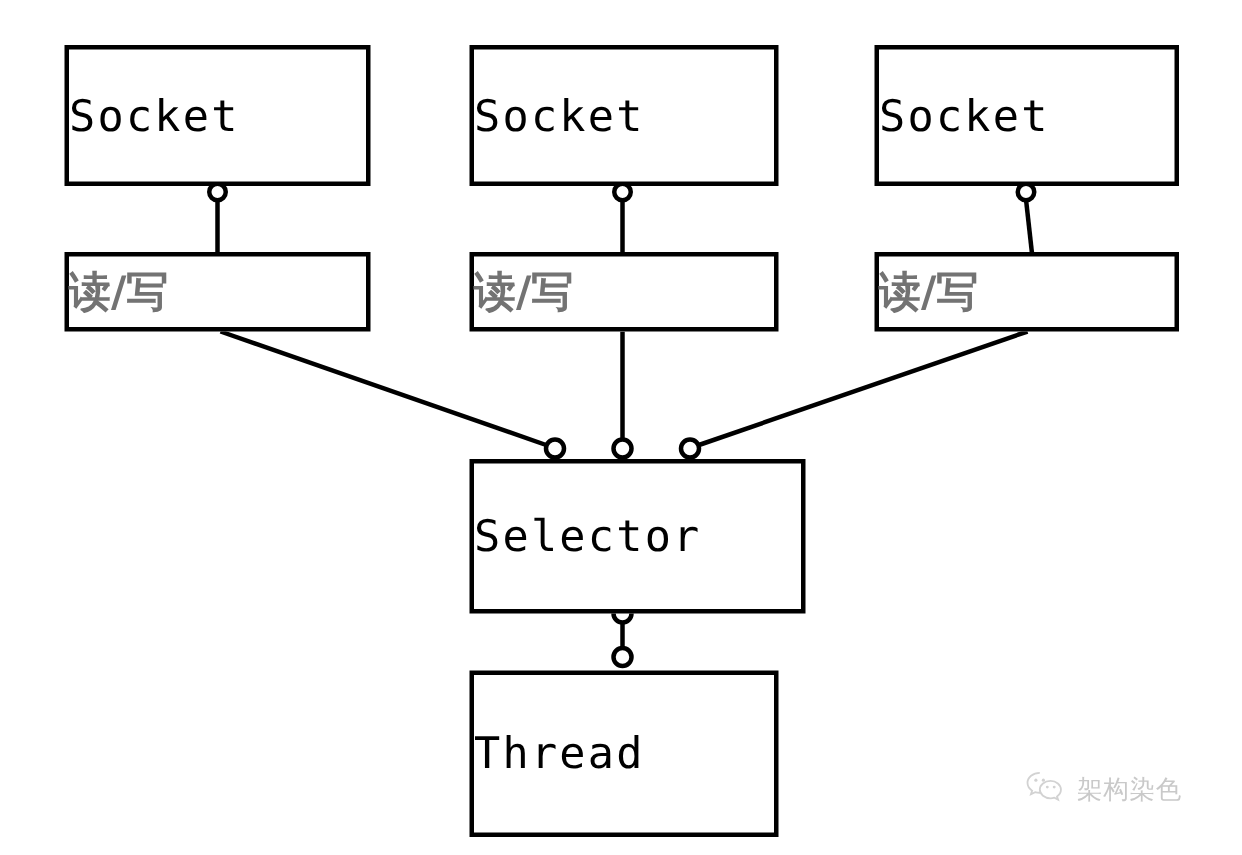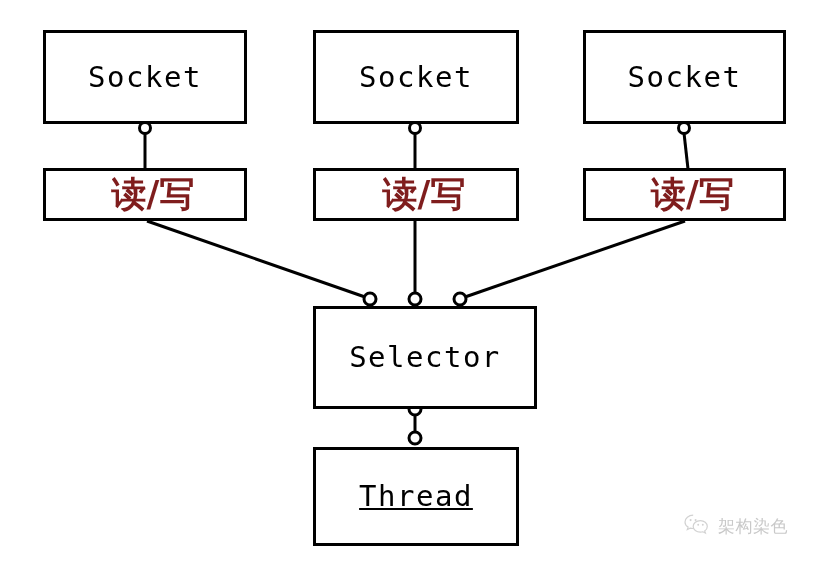--- a/index.html
+++ b/index.html
@@ -24,51 +24,50 @@
     width: 828px;
     height: 570px;
   }
   .node-box {
     position: absolute;
     box-sizing: border-box;
     border: 3px solid #000000;
     background: #ffffff;
     display: flex;
     align-items: center;
-    justify-content: center;
+    justify-content: flex-start;
   }
   .node-label-mono {
     font-family: "DejaVu Sans Mono", monospace;
     font-size: 29px;
     font-weight: 400;
     color: #000000;
     letter-spacing: 1.5px;
     line-height: 1;
     white-space: nowrap;
   }
   .node-label-cjk {
     font-family: "DejaVu Sans", sans-serif;
-    font-size: 35px;
+    font-size: 28px;
     font-weight: 700;
-    color: #7f1d1d;
+    color: #737373;
     line-height: 1;
     white-space: nowrap;
-    margin-left: 16px;
   }
   
   #socket-box-1 { left: 43px;  top: 30px; width: 204px; height: 94px; }
   #socket-box-2 { left: 313px; top: 30px; width: 206px; height: 94px; }
   #socket-box-3 { left: 583px; top: 30px; width: 203px; height: 94px; }
   
   #rw-box-1 { left: 43px;  top: 168px; width: 204px; height: 53px; }
   #rw-box-2 { left: 313px; top: 168px; width: 206px; height: 53px; }
   #rw-box-3 { left: 583px; top: 168px; width: 203px; height: 53px; }
   
   #selector-box { left: 313px; top: 306px; width: 224px; height: 103px; }
-  #thread-box   { left: 313px; top: 447px; width: 206px; height: 99px; text-decoration: underline; }
+  #thread-box   { left: 313px; top: 447px; width: 206px; height: 111px; }
 
   
   #watermark {
     position: absolute;
     left: 683px;
     top: 512px;
     display: flex;
     align-items: center;
     gap: 7px;
     opacity: 1;

